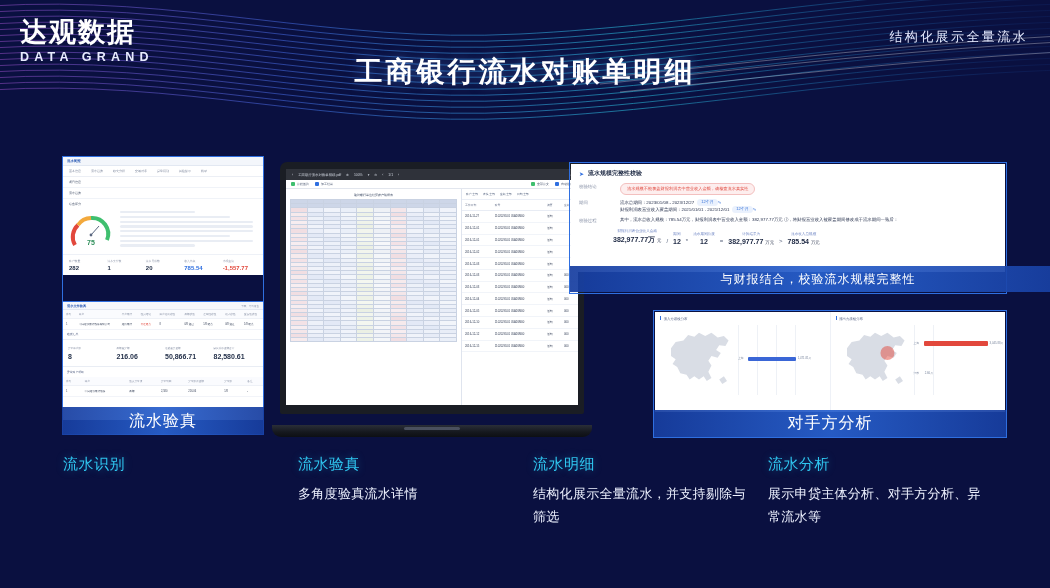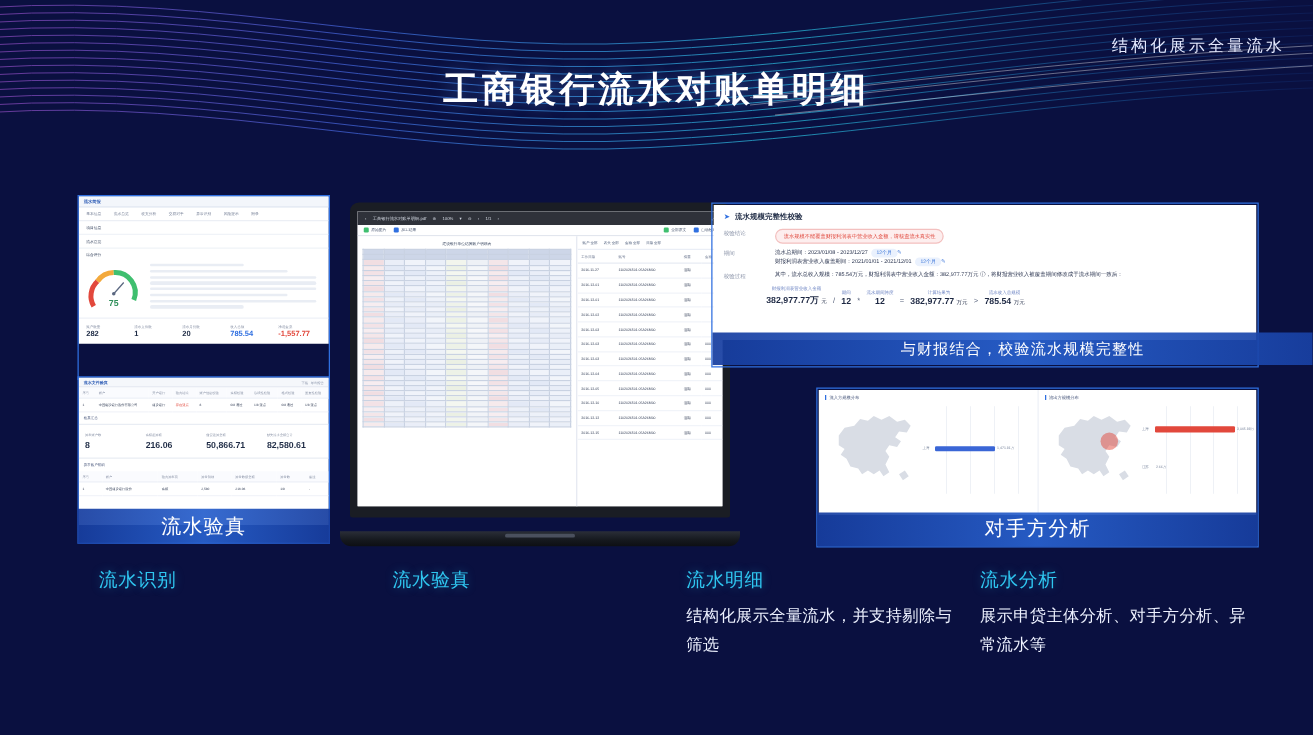--- a/index.html
+++ b/index.html
@@ -172,21 +172,21 @@
   .map-cap:before { content:""; display:inline-block; width:1.2px; height:4px;
                     background:#2f6fe0; margin-right:2.5px; vertical-align:-.5px; }
   .map-row { display: flex; align-items: center; height: 74px; }
   .china { width: 78px; height: 70px; flex: none; position: relative; }
   .bar-area { flex: 1; height: 70px; position: relative;
               background-image: repeating-linear-gradient(90deg,#eef1f6 0 .6px, transparent .6px 22%); }
   .bar { position: absolute; height: 4.6px; border-radius: 1px; }
   .bar-lbl { position: absolute; font-size: 2.8px; color: #7b879e; white-space: nowrap; }
 
   
-  .features { position: absolute; left: 79px; top: 455px; width: 940px; display: flex; justify-content: space-between; }
+  .features { position: absolute; left: 63px; top: 455px; width: 940px; display: flex; justify-content: space-between; }
   .feat { width: 235px; padding-right: 18px; }
   .feat h4 {
     font-size: 15px; font-weight: 400; color: #2fc6f0; margin-bottom: 9px;
     font-family: "DejaVu Sans", sans-serif; letter-spacing: .5px;
     text-shadow: 0 0 8px rgba(47,198,240,.35);
   }
   .feat p {
     font-size: 13px; color: #eef2ff; line-height: 1.75;
     font-family: "DejaVu Sans", sans-serif; letter-spacing: .3px;
   }
@@ -224,20 +224,24 @@
         <path d="M-10,90 C180,78 330,128 520,118 C700,109 840,78 1060,70"></path>
       </g>
       <g fill="none" stroke="#ffffff" stroke-opacity=".45" stroke-width=".7">
         <path d="M600,78 C740,64 880,46 1060,36"></path>
         <path d="M600,84 C740,70 880,52 1060,42"></path>
         <path d="M620,92 C760,78 890,62 1060,52"></path>
       </g>
     </svg>
   </div>
 
+  <div class="logo">
+    <div class="logo-cn">达观数据</div>
+    <div class="logo-en">DATA GRAND</div>
+  </div>
   <div class="tagline">结构化展示全量流水</div>
 
   <div class="main-title">工商银行流水对账单明细</div>
 
   <div class="card" id="card-report">
     <div class="rpt-topbar">
       <span class="rpt-title">流水简报</span>
     </div>
     <div class="rpt-nav">
       <span>基本信息</span>
@@ -1031,20 +1035,21 @@
   </div>
   <div class="card-outline" style="left:653px;top:310px;width:354px;height:128px"></div>
   <div class="caption" style="left:654px;top:410px;width:352px;height:27px;font-size:16px">对手方分析</div>
 
   <div class="features">
     <div class="feat">
       <h4>流水识别</h4>
     </div>
     <div class="feat">
       <h4>流水验真</h4>
+      <p>多角度验真流水详情</p>
     </div>
     <div class="feat">
       <h4>流水明细</h4>
       <p>结构化展示全量流水，并支持剔除与筛选</p>
     </div>
     <div class="feat">
       <h4>流水分析</h4>
       <p>展示申贷主体分析、对手方分析、异常流水等</p>
     </div>
   </div>

